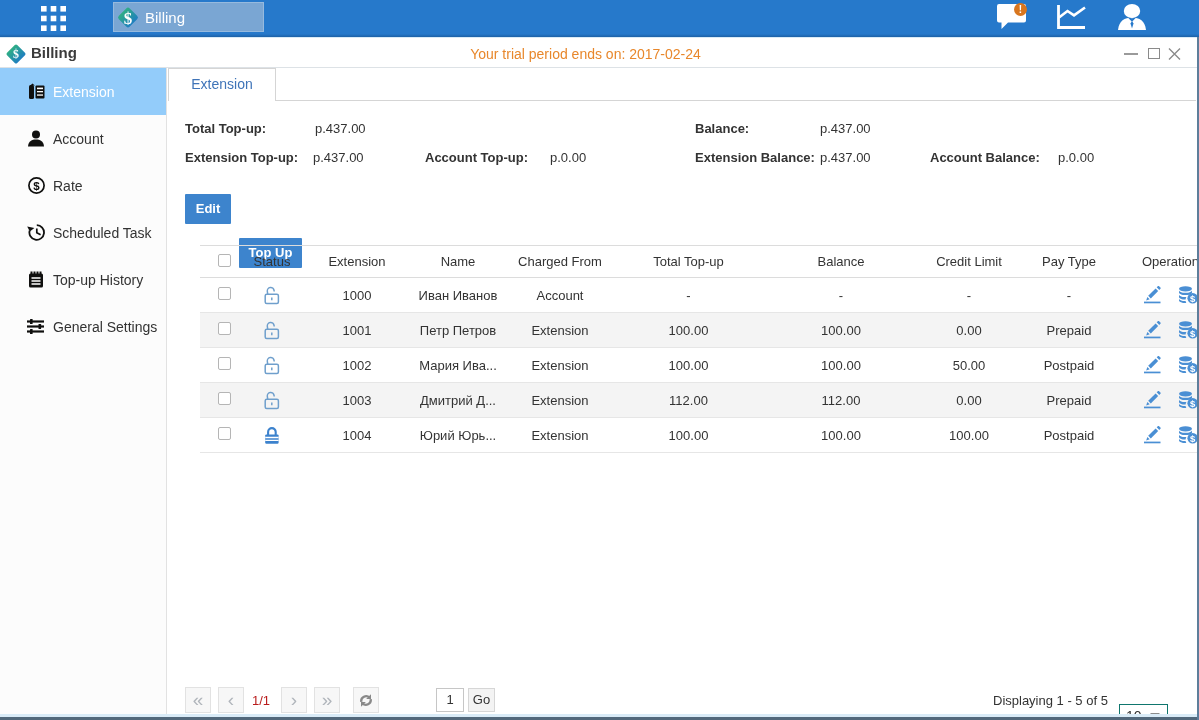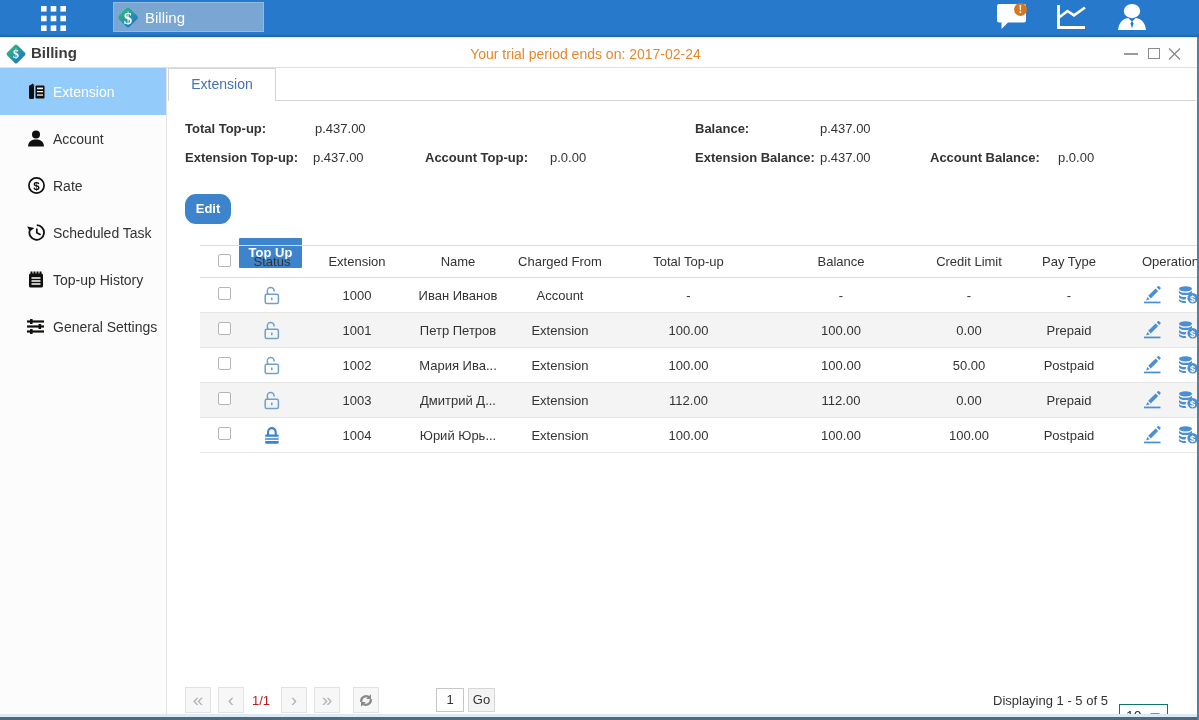--- a/index.html
+++ b/index.html
@@ -194,21 +194,21 @@
         <div class="val" style="left:652px; top:20px">p.437.00</div>
 <div class="lbl" style="left:17px; top:49px">Extension Top-up:</div>
         <div class="val" style="left:145px; top:49px">p.437.00</div>
 <div class="lbl" style="left:257px; top:49px">Account Top-up:</div>
         <div class="val" style="left:382px; top:49px">p.0.00</div>
 <div class="lbl" style="left:527px; top:49px">Extension Balance:</div>
         <div class="val" style="left:652px; top:49px">p.437.00</div>
 <div class="lbl" style="left:762px; top:49px">Account Balance:</div>
         <div class="val" style="left:890px; top:49px">p.0.00</div>
 </div>
-<div class="btn" style="left:17px; top:126px; width:46px;border-radius:11px;">Edit</div>
+<div class="btn" style="left:17px; top:126px; width:46px;">Edit</div>
 <div class="btn" style="left:71px; top:126px; width:63px;margin-top:44px;">Top Up</div>
 <div class="tablewrap">
 <table class="grid">
 <colgroup>
             <col style="width:42px">
             <col style="width:60px">
             <col style="width:110px">
             <col style="width:92px">
             <col style="width:112px">
             <col style="width:145px">

